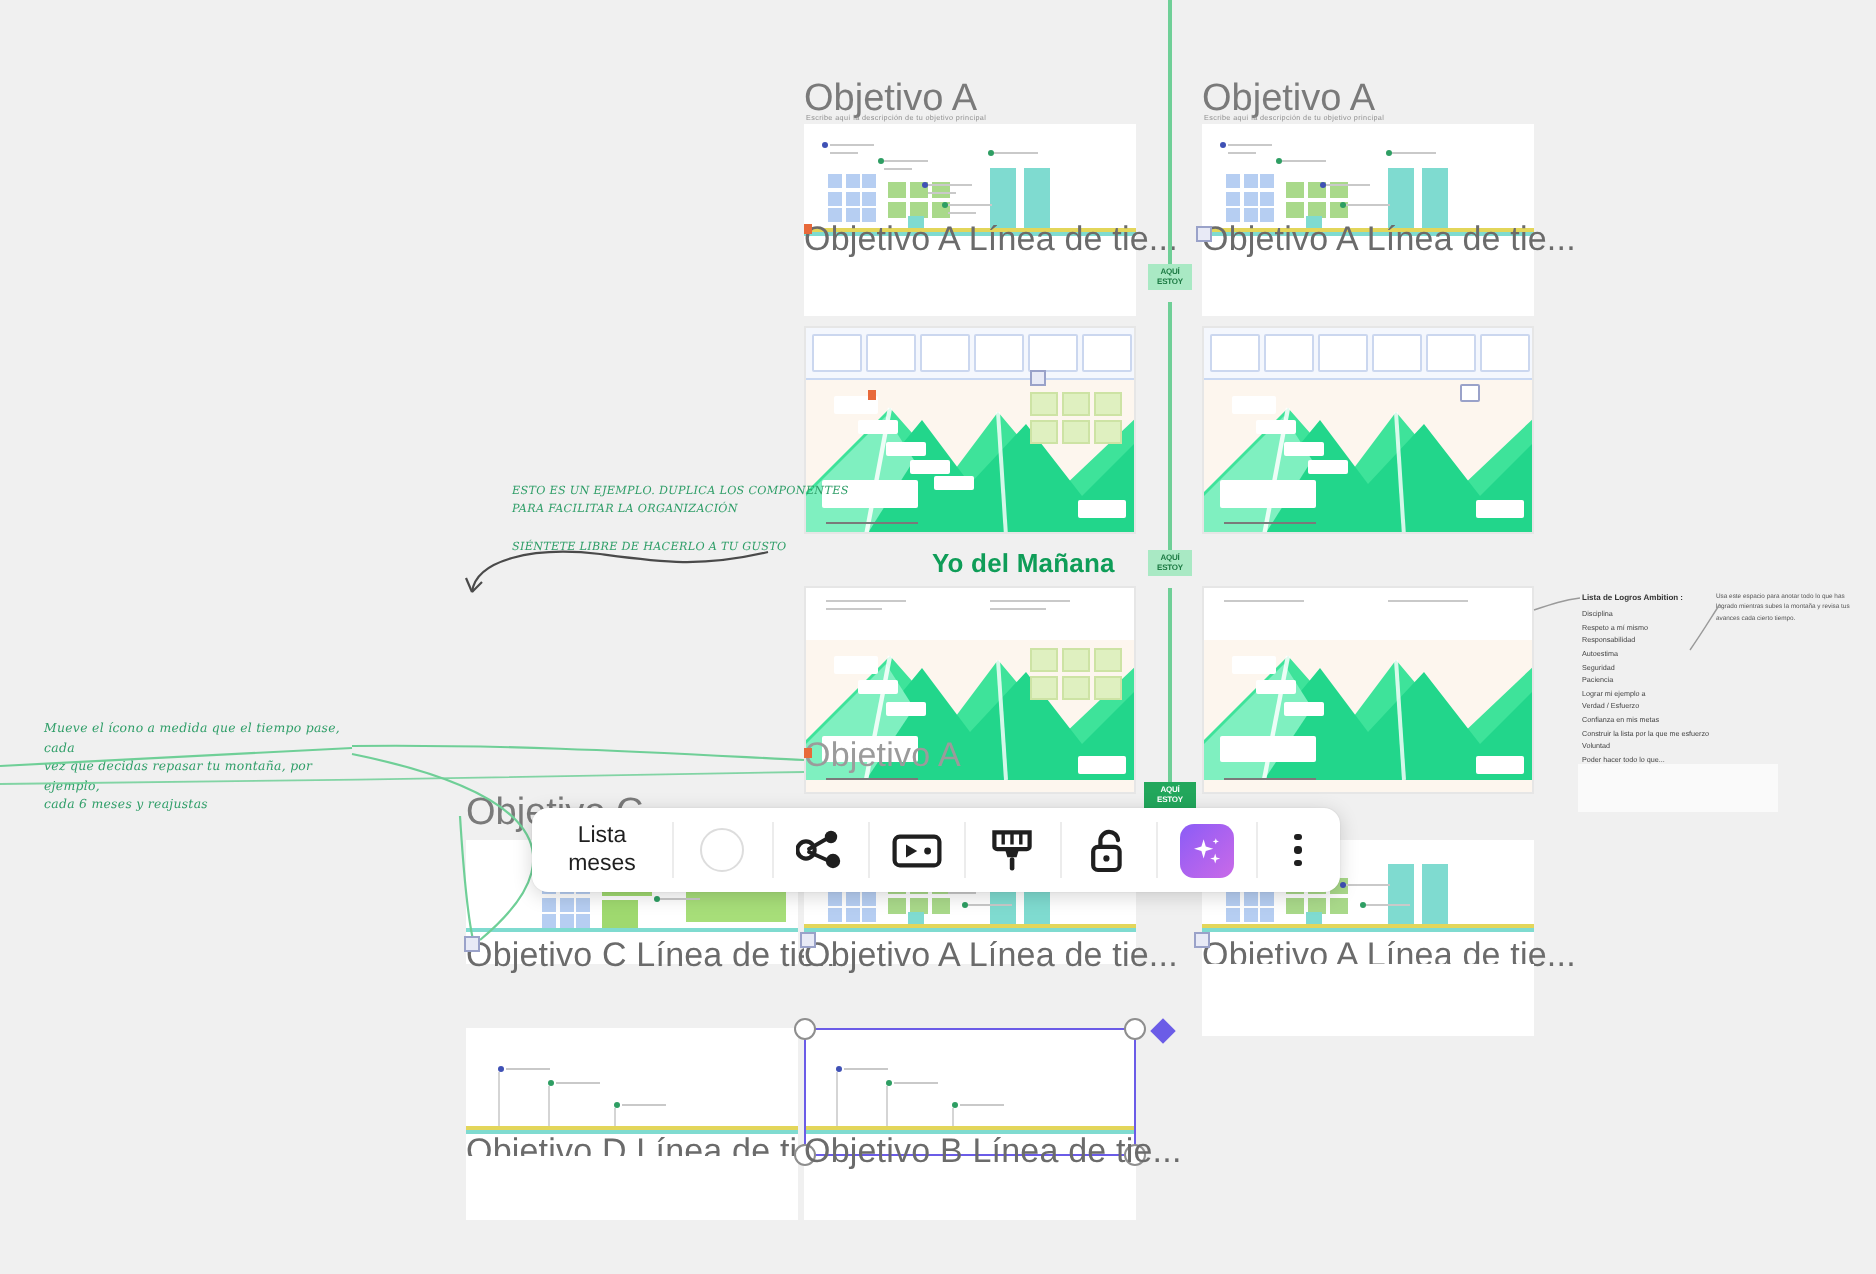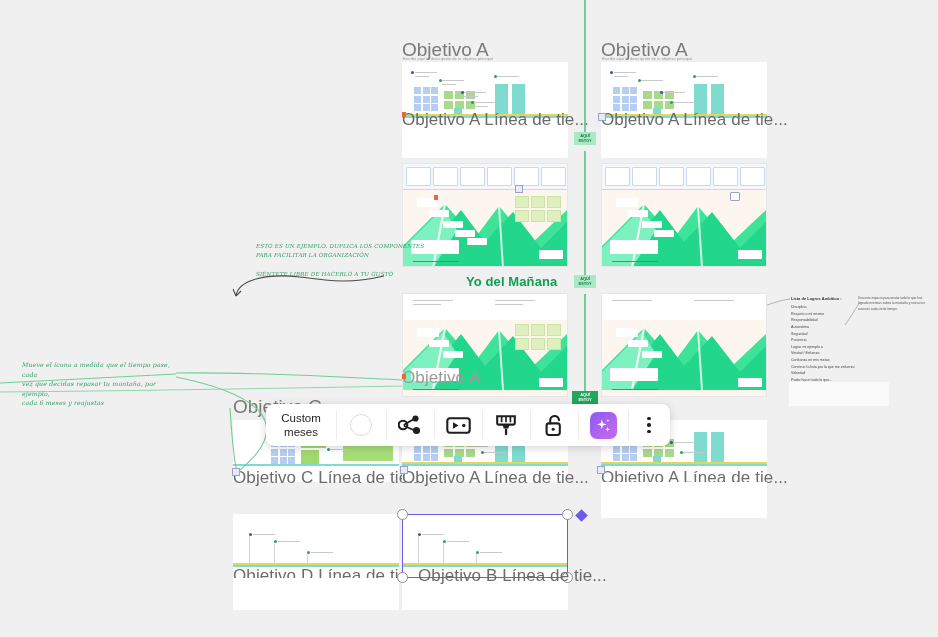--- a/index.html
+++ b/index.html
@@ -597,35 +597,35 @@
     <div class="txtline" style="left:45px; top:27px; width:22px;"></div>
     <div class="dot" style="left:41px; top:26px; background:#2e9e63;"></div>
     <div class="txtline" style="left:78px; top:38px; width:22px;"></div>
     <div class="dot" style="left:74px; top:37px; background:#2e9e63;"></div>
     <div class="bar" style="left:16px; top:22px; width:1px; height:28px; background:#d5d5d5;"></div>
     <div class="bar" style="left:41px; top:29px; width:1px; height:21px; background:#d5d5d5;"></div>
     <div class="bar" style="left:74px; top:40px; width:1px; height:10px; background:#d5d5d5;"></div>
     <div class="bar" style="left:0px; top:49px; width:166px; height:2px; background:#e3d65a;"></div>
     <div class="bar" style="left:0px; top:51px; width:166px; height:2px; background:#7fdbd0;"></div>
   </div>
-  <div class="frame-title" style="left:402px; top:566px; z-index:52;margin-left:16px;">Objetivo B Línea de tie...</div>
+  <div class="frame-title" style="left:402px; top:566px; z-index:52;">Objetivo B Línea de tie...</div>
   <div class="frame" style="left:402px; top:578px; width:166px; height:32px;"></div>
 
   <div id="selection">
     <div class="handle tl"></div>
     <div class="handle tr"></div>
     <div class="handle bl"></div>
     <div class="handle br"></div>
   </div>
   <div id="diamond"></div>
 
   <div id="toolbar">
 
     <div class="tb-item" id="tb-ratio">
-      <span>Custom</span>
+      <span>Lista</span>
       <span>meses</span>
     </div>
 
     <div class="tb-item" id="tb-circle">
       <span class="circle-glyph"></span>
     </div>
 
     <div class="tb-item tb-icon">
       <svg width="24" height="22" viewBox="0 0 24 22">
         <circle cx="17.5" cy="4.5" r="3.1" fill="#1f1f1f"></circle>

